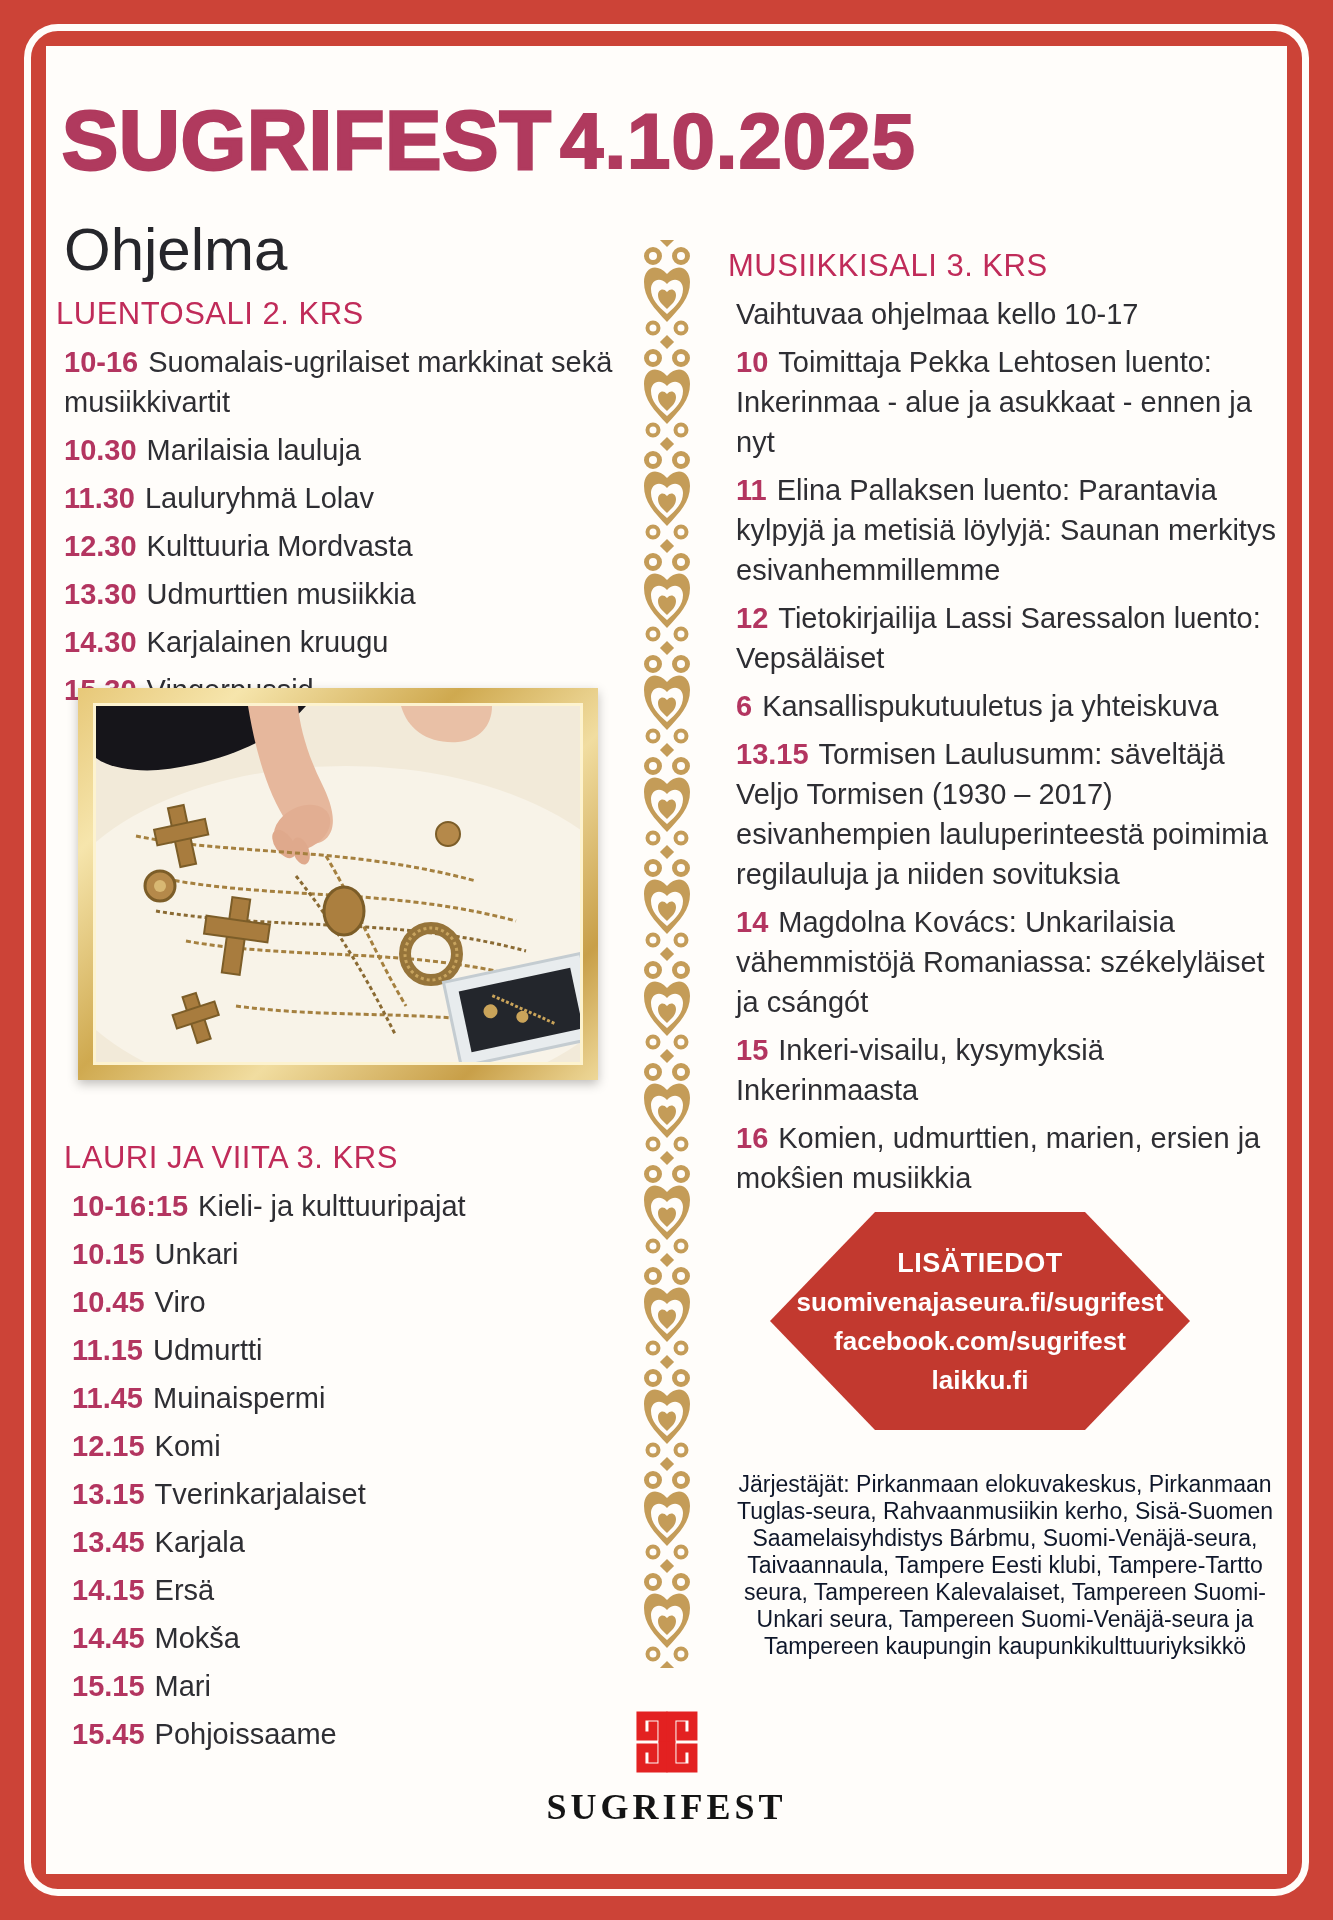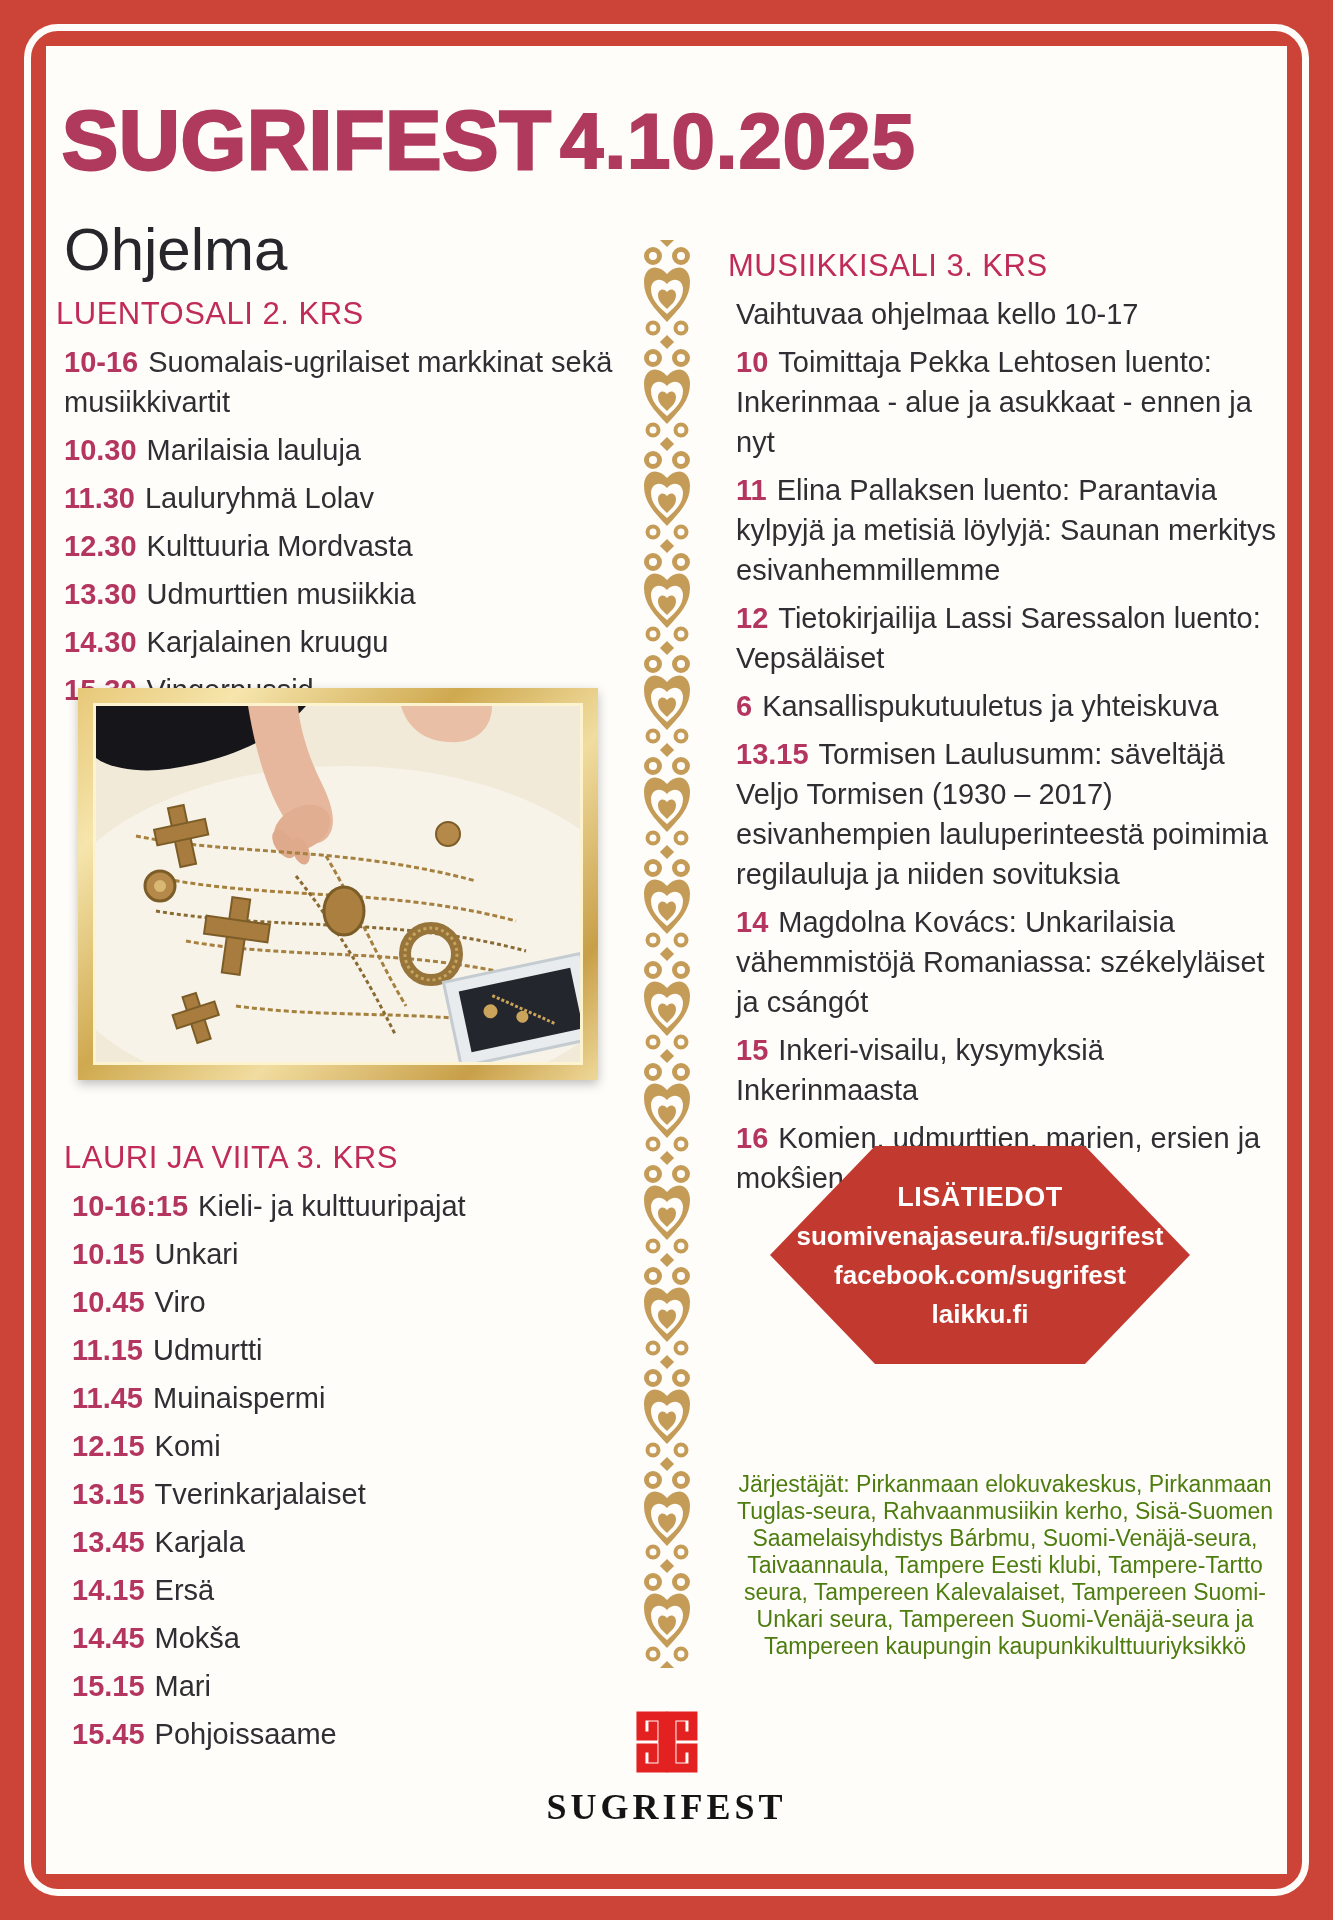--- a/index.html
+++ b/index.html
@@ -60,33 +60,33 @@
     border:3px solid #fdf3cf;
     background:#f2ead9;overflow:hidden;
   }
   .photo-inner svg{display:block;}
 
   
   .ornament{position:absolute;left:640px;top:240px;}
 
   
   .badge{
-    position:absolute;left:770px;top:1146px;width:420px;height:218px;
+    position:absolute;left:770px;top:1212px;width:420px;height:218px;
     background:#c2392f;
     clip-path:polygon(0 50%,25% 0,75% 0,100% 50%,75% 100%,25% 100%);
     display:flex;flex-direction:column;align-items:center;justify-content:center;
     color:#fff;text-align:center;
   }
   .badge-title{font-size:27px;font-weight:700;line-height:40px;letter-spacing:0.5px;}
   .badge-line{font-size:26px;font-weight:700;line-height:39px;}
 
   
   .organizers{
     position:absolute;left:722px;top:1448px;width:566px;
-    font-size:23px;line-height:27px;text-align:center;color:#4d7c0f;
+    font-size:23px;line-height:27px;text-align:center;color:#0f172a;
   }
 
   
   .footer-logo{
     position:absolute;left:50%;top:1702px;transform:translateX(-50%);
     display:flex;flex-direction:column;align-items:center;
   }
   .logo-text{
     margin-top:4px;
     font-family:"Liberation Serif", serif;

